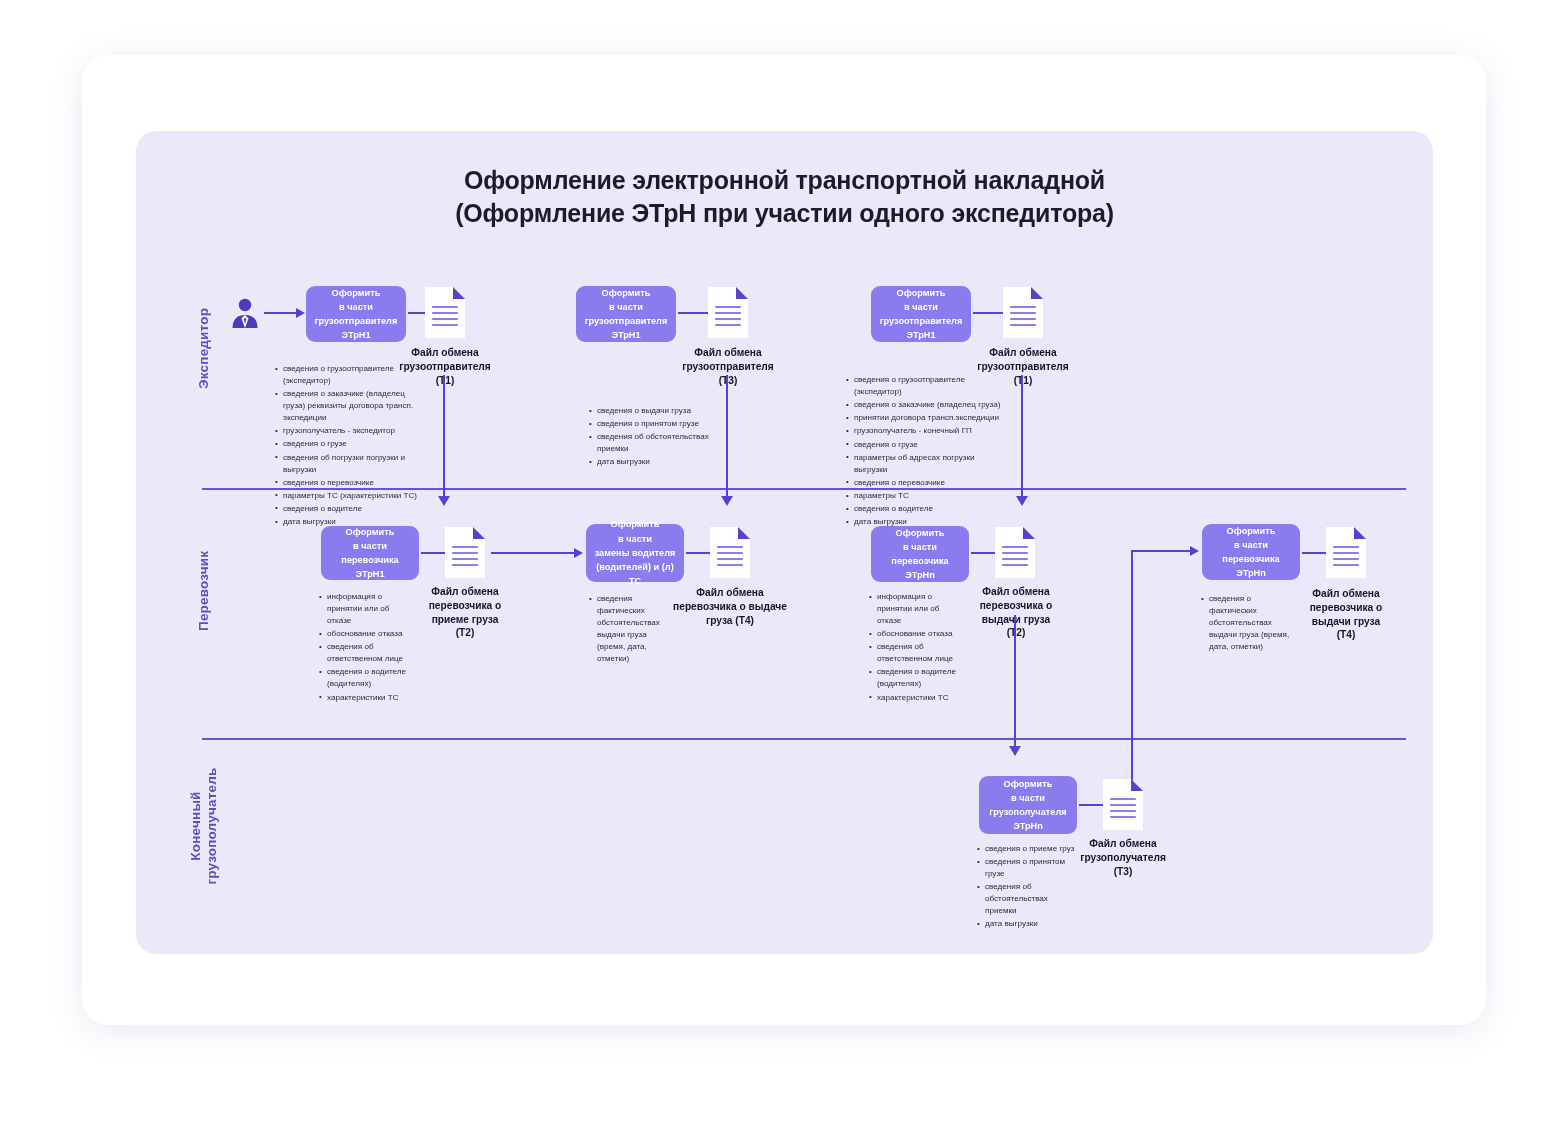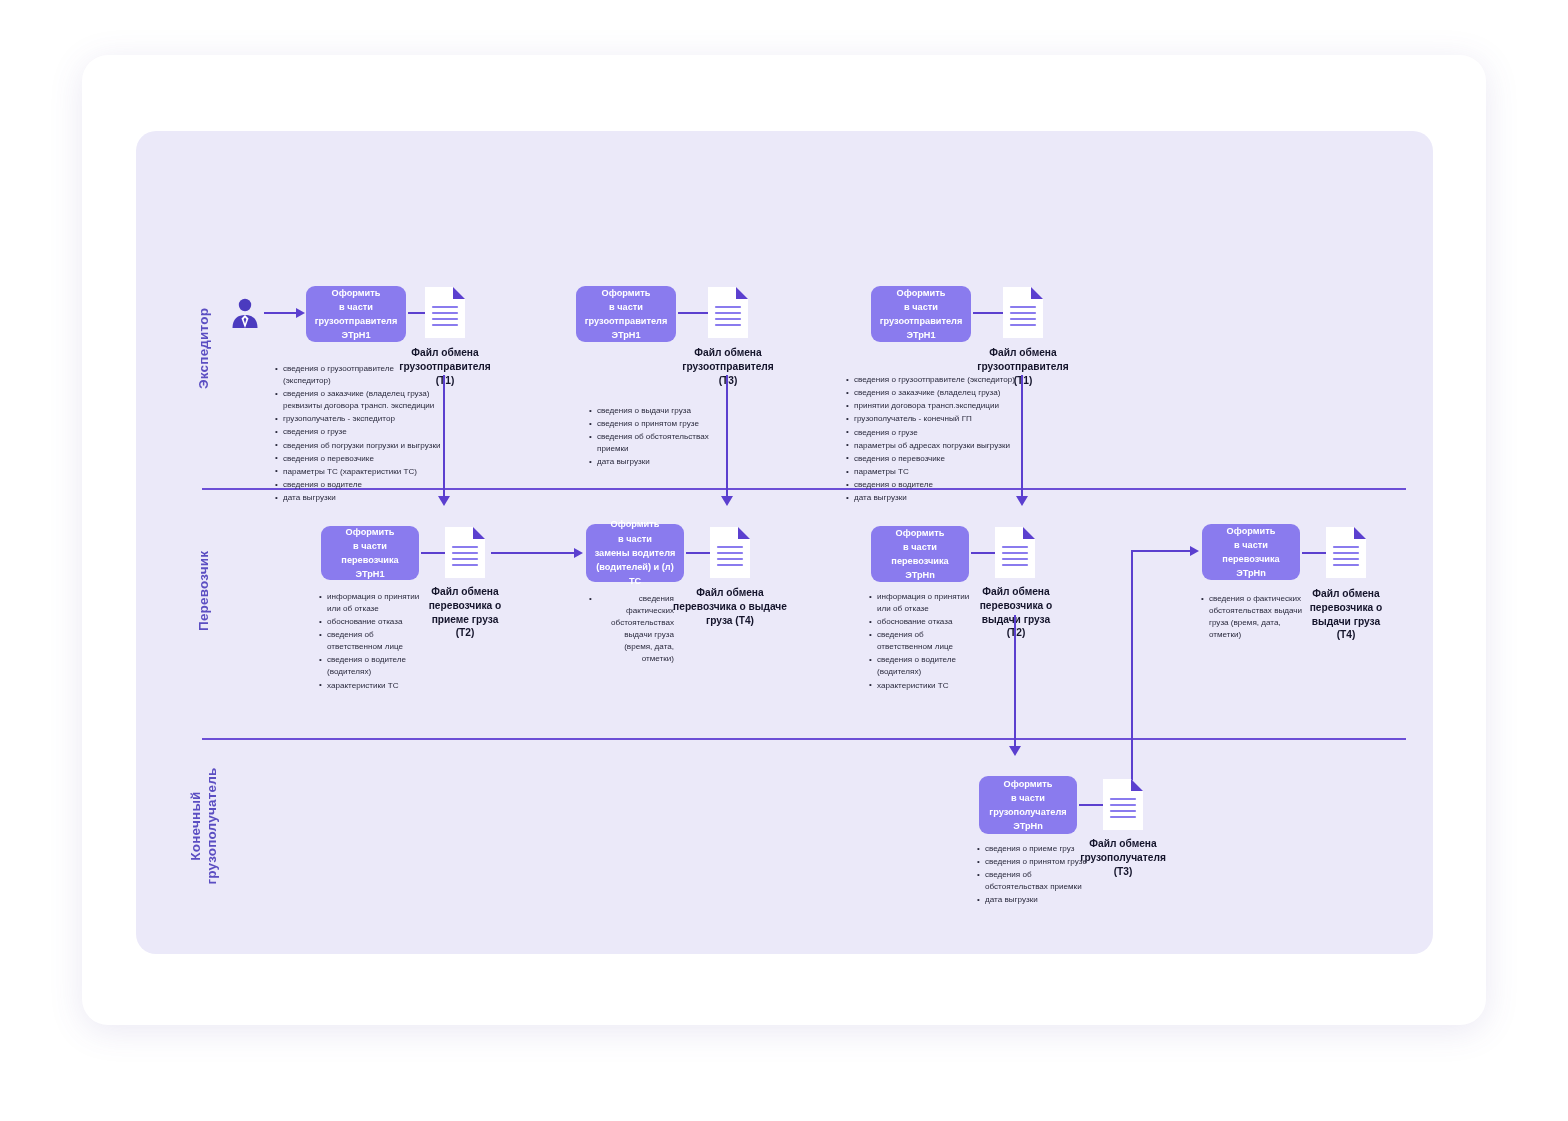--- a/index.html
+++ b/index.html
@@ -109,21 +109,21 @@
 
   
   .blist {
     position: absolute;
     color: #2a2a3d;
     font-size: 8.1px;
     line-height: 1.48;
   }
   .blist ul {
     margin: 0;
-    padding: 0 0 0 9px;
+    padding: 0 17px 0 9px;
     list-style: none;
   }
   .blist li {
     position: relative;
     margin: 0 0 1.2px 0;
   }
   .blist li:before {
     content: "•";
     position: absolute;
     left: -8px;
@@ -156,20 +156,24 @@
   .person-icon { position: absolute; }
 </style>
 </head>
 <body>
 
 <div id="root">
   <div class="outer-card"></div>
 
   <div class="panel">
 
+    <div class="title">
+      <span>Оформление электронной транспортной накладной</span>
+      <span class="l2">(Оформление ЭТрН при участии одного экспедитора)</span>
+    </div>
 
     <div class="lane-sep" style="left:66px; top:357px; width:1204px;"></div>
     <div class="lane-sep" style="left:66px; top:607px; width:1204px;"></div>
 
     <div class="lane-label" style="left:60px; top:258px;">Экспедитор</div>
     <div class="lane-label" style="left:60px; top:500px;">Перевозчик</div>
     <div class="lane-label two-line" style="left:52px; top:790px;">Конечный<br>грузополучатель</div>
 
     <div class="person-icon" style="left:94px; top:166px;">
       <svg width="30" height="32" viewBox="0 0 30 32">
@@ -351,21 +355,21 @@
           <line x1="10" y1="28" x2="34" y2="28"></line>
           <line x1="10" y1="34" x2="34" y2="34"></line>
           <line x1="10" y1="40" x2="34" y2="40"></line>
         </g>
       </svg>
     </div>
     <div class="caption" style="left:527px; top:455px; width:134px; white-space:pre-line;">Файл обмена
 перевозчика о выдаче
 груза (Т4)</div>
 
-    <div class="blist" style="left:452px; top:462px; width:86px;text-align:right;">
+    <div class="blist" style="left:452px; top:462px; width:86px;">
       <ul>
         <li>сведения фактических обстоятельствах выдачи груза (время, дата, отметки)</li>
       </ul>
     </div>
 
     <div class="pbox" style="left:735px; top:395px; width:98px; height:56px; white-space:pre-line;">Оформить
 в части
 перевозчика
 ЭТрНn</div>
     <div class="conn h" style="left:835px; top:421px; width:32px;"></div>

